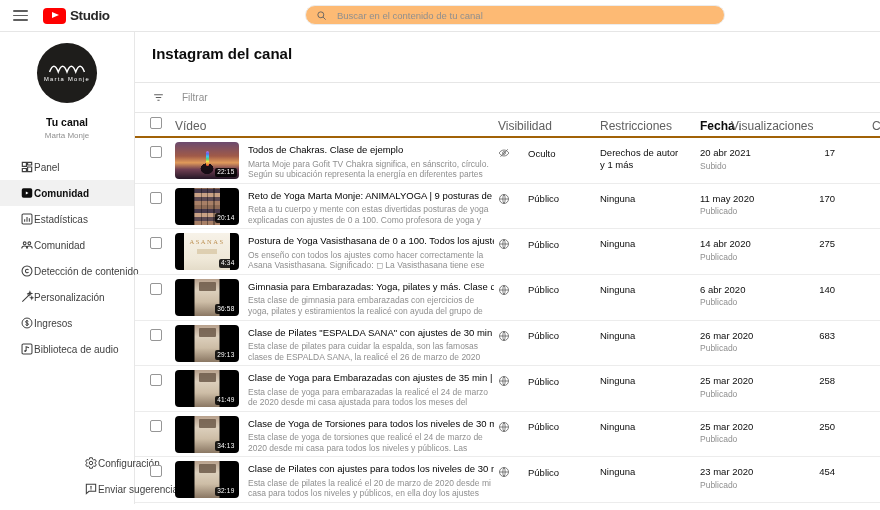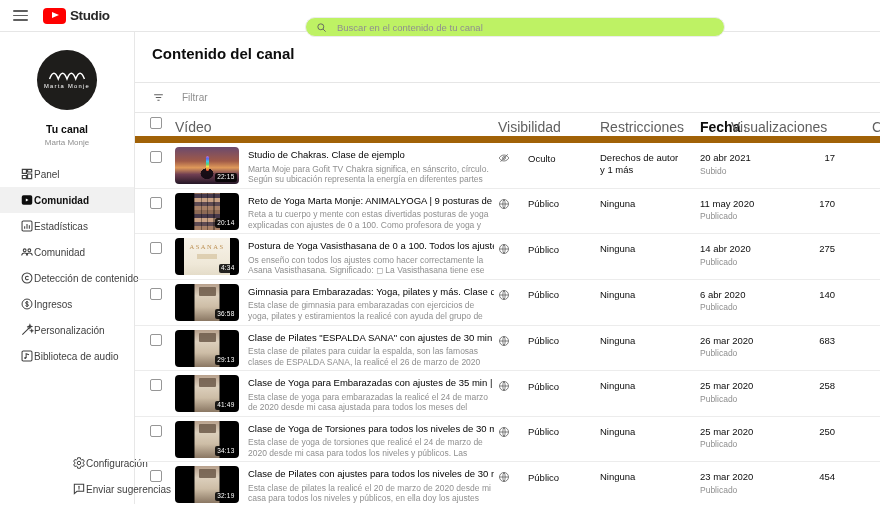--- a/index.html
+++ b/index.html
@@ -10,56 +10,56 @@
   .topbar{position:absolute;top:0;left:0;right:0;height:31px;background:#fff;
           border-bottom:1px solid #e6e6e6;display:flex;align-items:center;z-index:5;}
   .hamburger{width:15px;height:11px;margin-left:13px;display:flex;flex-direction:column;
              justify-content:space-between;cursor:pointer;}
   .hamburger span{display:block;height:1.6px;background:#5f5f5f;border-radius:1px;}
   .logo{display:flex;align-items:center;margin-left:15px;cursor:pointer;}
   .yt-badge{width:23px;height:16px;background:#ff0000;border-radius:4px;position:relative;display:inline-block;}
   .yt-badge::after{content:"";position:absolute;left:9px;top:4.5px;border-left:7px solid #fff;
                    border-top:3.5px solid transparent;border-bottom:3.5px solid transparent;}
   .logo-text{font-size:13.5px;font-weight:700;letter-spacing:-0.4px;color:#282828;margin-left:4px;}
-  .search{position:absolute;left:305px;top:5px;width:420px;height:20px;background:#bef264;
-          border:1px solid #ececec;border-radius:11px;display:flex;align-items:center;padding:0 10px;box-sizing:border-box;margin-top:12px;}
+  .search{position:absolute;left:305px;top:5px;width:420px;height:20px;background:#fdba74;
+          border:1px solid #ececec;border-radius:11px;display:flex;align-items:center;padding:0 10px;box-sizing:border-box;}
   .search svg{width:11px;height:11px;flex:0 0 auto;}
   .search input{border:none;outline:none;background:transparent;font-size:9.5px;color:#606060;
                 margin-left:8px;width:100%;font-family:inherit;}
   .search input::placeholder{color:#8f8f8f;}
   
   .sidebar{position:absolute;top:31px;left:0;width:135px;bottom:0;background:#fff;
            border-right:1px solid #e7e7e7;box-sizing:border-box;}
-  .avatar-wrap{text-align:center;padding-top:18px;}
+  .avatar-wrap{text-align:center;padding-top:11px;}
   .avatar{width:62px;height:62px;display:inline-block;cursor:pointer;}
   .ch-title{font-size:10.5px;font-weight:700;text-align:center;margin-top:8px;color:#0d0d0d;}
   .ch-sub{font-size:8px;color:#909090;text-align:center;margin-top:3px;}
   .nav{margin-top:14px;}
   .nav-item{height:26px;display:flex;align-items:center;cursor:pointer;}
   .nav-item.active{background:#f1f1f1;}
   .nav-icon{width:14px;height:14px;margin-left:20px;color:#3f3f3f;flex:0 0 auto;}
   .nav-icon svg{width:14px;height:14px;display:block;}
   .nav-item.active .nav-icon{color:#0d0d0d;}
   .nav-label{font-size:10px;color:#3f3f3f;white-space:nowrap;}
   .nav-item.active .nav-label{color:#0d0d0d;font-weight:700;}
-  .nav-footer{position:absolute;bottom:2px;left:4px;right:0;padding-left:48px;}
+  .nav-footer{position:absolute;bottom:2px;left:16px;right:0;padding-left:48px;}
   
   .main{position:absolute;left:135px;top:31px;right:0;bottom:0;overflow:hidden;}
   .page-title{font-size:15px;font-weight:700;color:#0d0d0d;padding:14px 0 0 17px;height:26px;box-sizing:border-box;}
   .tabs{height:26px;display:flex;align-items:flex-end;gap:22px;padding-left:17px;
         border-bottom:1px solid #e6e6e6;box-sizing:border-box;}
   .tab{font-size:10px;color:#606060;padding-bottom:8px;white-space:nowrap;cursor:pointer;
        border-bottom:2.5px solid transparent;margin-bottom:-1px;font-weight:500;}
   .tab.active{color:#0d0d0d;font-weight:700;border-bottom-color:#0d0d0d;}
   .filterbar{height:30px;border-bottom:1px solid #e6e6e6;display:flex;align-items:center;
              padding-left:17px;box-sizing:border-box;}
   .filterbar svg{width:13px;height:13px;}
   .filter-label{font-size:10px;color:#8f8f8f;margin-left:17px;}
   
-  .theader{position:relative;height:23px;border-bottom:7px solid #a16207;font-size:14px;color:#606060;}
+  .theader{position:relative;height:23px;border-bottom:2px solid #a16207;font-size:12px;color:#606060;}
   .theader .hc{position:absolute;top:6px;white-space:nowrap;cursor:pointer;}
   .hc-video{left:40px;}
   .hc-vis{left:363px;}
   .hc-restr{left:465px;}
   .hc-date{left:565px;font-weight:700;color:#0d0d0d;}
   .hc-date .arrow::after{content:"\2193";margin-left:3px;font-size:9px;}
   .hc-views{left:596px;width:78px;text-align:left;}
   .hc-clip{left:737px;width:60px;overflow:hidden;}
   .cb{position:absolute;left:15px;width:12px;height:12px;border:1.5px solid #969696;border-radius:2px;
       background:#fff;box-sizing:border-box;cursor:pointer;}
@@ -177,38 +177,38 @@
           <span class="nav-icon">
             <svg viewBox="0 0 24 24" fill="none" stroke="currentColor" stroke-width="1.8">
               <circle cx="12" cy="12" r="8.5"></circle>
               <path d="M14.6 10a3 3 0 1 0 0 4"></path>
             </svg>
           </span>
           <span class="nav-label">Detección de contenido</span>
         </div>
         <div class="nav-item">
           <span class="nav-icon">
+            <svg viewBox="0 0 24 24" fill="none" stroke="currentColor" stroke-width="1.8">
+              <path d="M4 20L14.5 9.5M13 7.5l2.5 2.5M17 3l.8 2.2L20 6l-2.2.8L17 9l-.8-2.2L14 6l2.2-.8zM20.2 11.5l.5 1.4 1.4.5-1.4.5-.5 1.4-.5-1.4-1.4-.5 1.4-.5z"></path>
+            </svg>
+          </span>
+          <span class="nav-label">Personalización</span>
+        </div>
+        <div class="nav-item">
+          <span class="nav-icon">
             <svg viewBox="0 0 24 24" fill="none" stroke="currentColor" stroke-width="1.7">
               <circle cx="12" cy="12" r="8.5"></circle>
               <path d="M12 7v10M14.3 9.3c-.5-.8-1.4-1.3-2.3-1.3-1.3 0-2.4.8-2.4 2 0 2.8 4.9 1.4 4.9 4.1 0 1.2-1.1 2-2.5 2-1 0-2-.5-2.5-1.4"></path>
             </svg>
           </span>
           <span class="nav-label">Ingresos</span>
         </div>
         <div class="nav-item">
           <span class="nav-icon">
             <svg viewBox="0 0 24 24" fill="none" stroke="currentColor" stroke-width="1.8">
-              <path d="M4 20L14.5 9.5M13 7.5l2.5 2.5M17 3l.8 2.2L20 6l-2.2.8L17 9l-.8-2.2L14 6l2.2-.8zM20.2 11.5l.5 1.4 1.4.5-1.4.5-.5 1.4-.5-1.4-1.4-.5 1.4-.5z"></path>
-            </svg>
-          </span>
-          <span class="nav-label">Personalización</span>
-        </div>
-        <div class="nav-item">
-          <span class="nav-icon">
-            <svg viewBox="0 0 24 24" fill="none" stroke="currentColor" stroke-width="1.8">
               <rect x="3.5" y="3.5" width="17" height="17" rx="2"></rect>
               <path d="M10.5 15.5V8.3l5 1.6"></path>
               <circle cx="9" cy="15.5" r="1.8" fill="currentColor" stroke="none"></circle>
             </svg>
           </span>
           <span class="nav-label">Biblioteca de audio</span>
         </div>
       </div>
     <div class="nav nav-footer">
 
@@ -228,21 +228,21 @@
               <path d="M12 7.2v4" stroke-linecap="round"></path>
               <path d="M12 13.4v.4" stroke-linecap="round"></path>
             </svg>
           </span>
           <span class="nav-label">Enviar sugerencias</span>
         </div>
       </div>
   </div>
 
   <div class="main">
-    <div class="page-title">Contenido del canal</div>
+    <div class="page-title">Instagram del canal</div>
 
     <div class="tabs">
 
     <div class="tab"></div>
         <div class="tab active"></div>
         <div class="tab"></div>
         <div class="tab"></div>
         <div class="tab"></div>
         <div class="tab"></div>
         <div class="tab"></div>
@@ -270,21 +270,21 @@
 
     <div class="rows">
 
     <div class="row">
           <span class="cb"></span>
           <div class="thumb v-sunset">
             <span class="thumb-text"></span>
             <span class="duration">22:15</span>
           </div>
           <div class="vmeta">
-            <div class="vtitle">Studio de Chakras. Clase de ejemplo</div>
+            <div class="vtitle">Todos de Chakras. Clase de ejemplo</div>
             <div class="vdesc">Marta Moje para Gofit TV Chakra significa, en sánscrito, círculo. Según su ubicación representa la energía en diferentes partes del cuerpo. Es un...</div>
           </div>
           <div class="cell vis v-oculto">
 
             <svg class="ic-eyeoff" viewBox="0 0 24 24" fill="none" stroke="currentColor" stroke-width="1.6">
               <path d="M12 6c5 0 8.6 4 9.6 6-1 2-4.6 6-9.6 6S3.4 14 2.4 12C3.4 10 7 6 12 6z"></path>
               <circle cx="12" cy="12" r="2.8"></circle>
               <path d="M5 19.5L19.5 4.5"></path>
             </svg>
             <span>Oculto</span>

